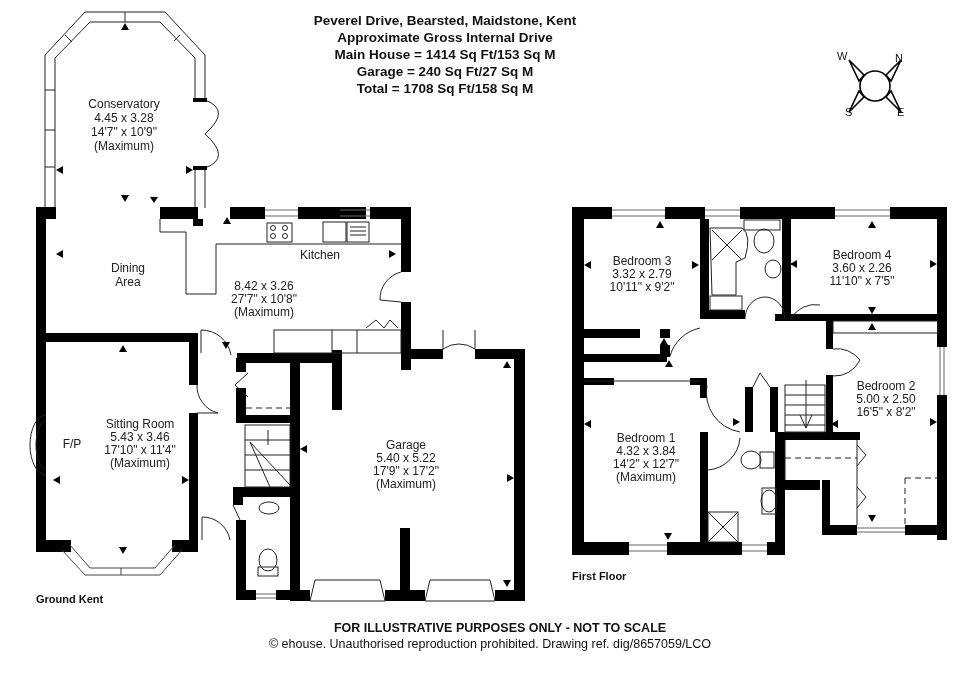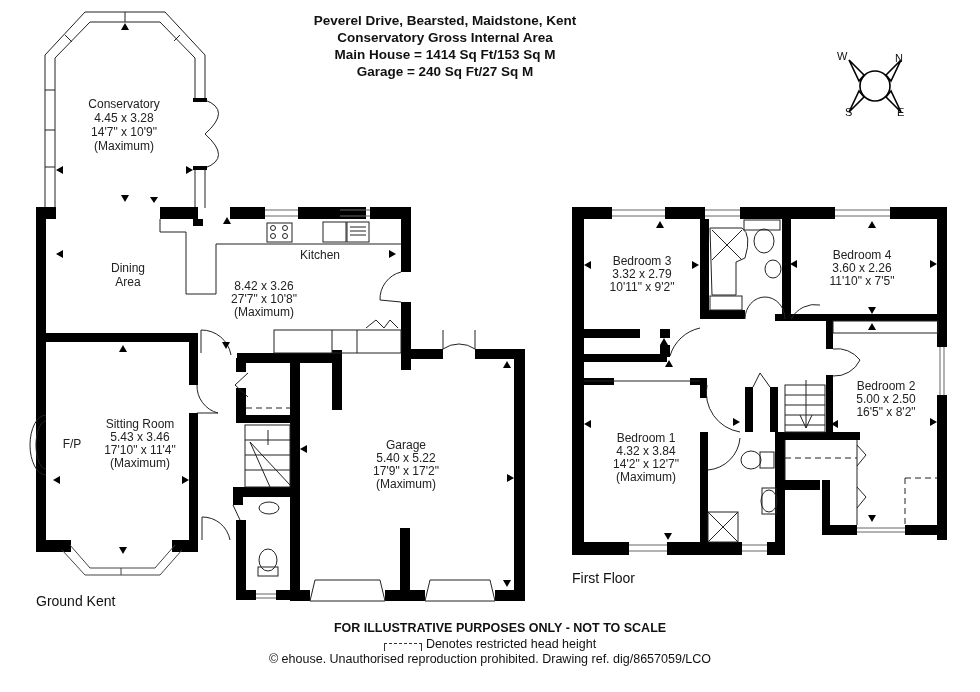--- a/index.html
+++ b/index.html
@@ -1,35 +1,36 @@
 <!DOCTYPE html>
 <html><head>
 <meta charset="utf-8">
 <style>
   html, body { margin: 0; padding: 0; background: #ffffff; }
   body { width: 980px; height: 692px; position: relative; overflow: hidden; font-family: "Liberation Sans", sans-serif; color: #111; }
   .header { position: absolute; left: 0; top: 12px; width: 890px; text-align: center; font-weight: bold; font-size: 13.5px; line-height: 17px; }
   .header div { margin-left: 0; }
   .plan { position: absolute; left: 0; top: 0; }
   .room-label { font-family: "Liberation Sans", sans-serif; font-size: 12px; fill: #222; text-anchor: middle; }
-  .floor-label { position: absolute; font-weight: normal; font-size: 14px; }
+  .floor-label { position: absolute; font-weight: bold; font-size: 11px; }
   .footer { position: absolute; left: 0; width: 980px; text-align: center; font-size: 12.5px; line-height: 15.5px; top: 621px; }
   .footer .bold { font-weight: bold; font-size: 12.5px; padding-left: 20px; }
   .dash-sample { display: inline-block; width: 38px; height: 8px; border-top: 1.5px dashed #333; border-left: 1.5px solid #333; border-right: 1.5px solid #333; box-sizing: border-box; margin-right: 4px; vertical-align: middle; position: relative; top: 3px; }
   .compass { position: absolute; left: 835px; top: 50px; width: 95px; height: 75px; }
   .compass span { position: absolute; font-size: 11px; }
 </style>
 </head>
 <body>
 
 <div class="header">
   <div>Peverel Drive, Bearsted, Maidstone, Kent</div>
-  <div>Conservatory Gross Internal Area</div>
+  <div>Approximate Gross Internal Drive</div>
   <div>Main House = 1414 Sq Ft/153 Sq M</div>
   <div>Garage = 240 Sq Ft/27 Sq M</div>
+  <div>Total = 1708 Sq Ft/158 Sq M</div>
 </div>
 
 <div class="compass">
   <svg width="95" height="75" style="position:absolute;left:0;top:0">
     <circle cx="40" cy="36" r="15" fill="#fff" stroke="#000" stroke-width="1.6"></circle>
     <polygon points="14,10 29,25 24,31" fill="#fff" stroke="#000" stroke-width="1.6"></polygon>
     <polygon points="66,10 51,25 56,31" fill="#fff" stroke="#000" stroke-width="1.6"></polygon>
     <polygon points="14,62 29,47 24,41" fill="#fff" stroke="#000" stroke-width="1.6"></polygon>
     <polygon points="66,62 51,47 56,41" fill="#fff" stroke="#000" stroke-width="1.6"></polygon>
   </svg>
@@ -350,15 +351,14 @@
     <text class="room-label" x="646" y="468">14'2" x 12'7"</text>
     <text class="room-label" x="646" y="481">(Maximum)</text>
   </g>
 </svg>
 
 <div class="floor-label" style="left:36px;top:593px">Ground Kent</div>
 <div class="floor-label" style="left:572px;top:570px">First Floor</div>
 
 <div class="footer">
   <div class="bold">FOR ILLUSTRATIVE PURPOSES ONLY - NOT TO SCALE</div>
-  <div><span class="dash-sample"></span><span>Denotes restricted head height</span></div>
   <div>© ehouse. Unauthorised reproduction prohibited. Drawing ref. dig/8657059/LCO</div>
 </div>
 
 </body></html>

